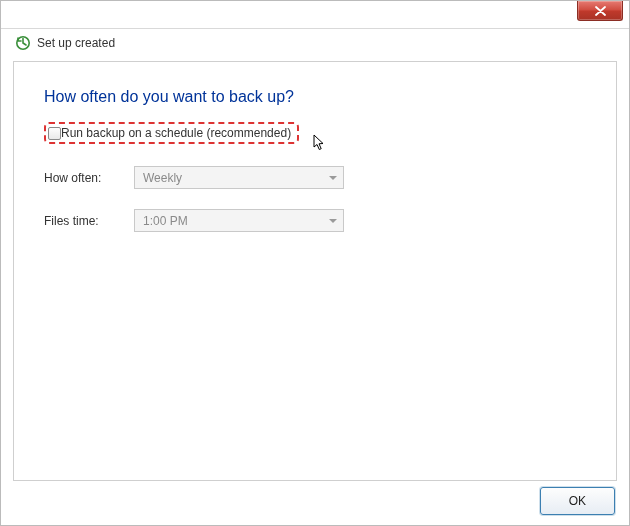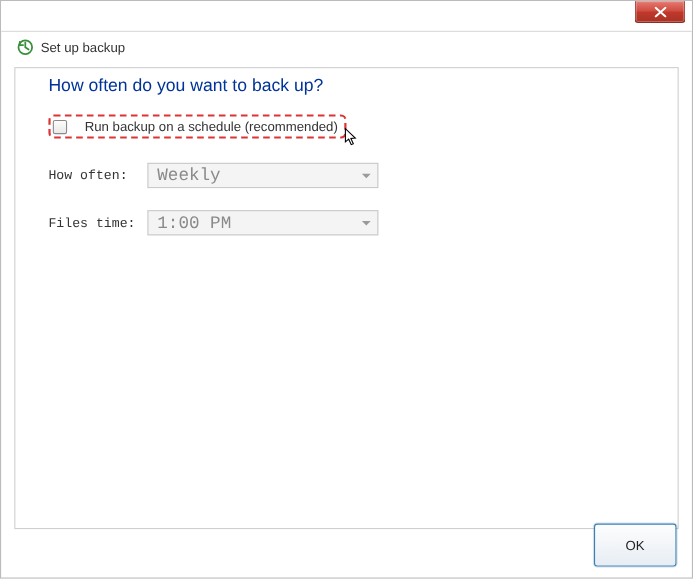--- a/index.html
+++ b/index.html
@@ -46,38 +46,38 @@
   .header-icon svg { display:block; }
   .header-title { color: #333; font-size: 12px; }
   .panel {
     position: absolute;
     top: 60px;
     left: 12px;
     right: 12px;
     bottom: 44px;
     border: 1px solid #cfcfcf;
     background: #fff;
-    padding: 8px 30px 20px 30px;
+    padding: 26px 30px 20px 30px;
   }
   .heading {
     color: #003399;
     font-size: 16px;
     margin-bottom: 16px;
   }
   .desc {
     color: #333;
     font-size: 12px;
     line-height: 1.45;
     margin-bottom: 26px;
     max-width: 520px;
   }
   .checkbox-row {
     display: inline-flex;
     align-items: center;
-    gap: 16px;
+    gap: 0;
     padding: 2px 6px 2px 2px;
     border: 2px dashed #d33;
     border-radius: 5px;
     position: relative;
     margin-bottom: 22px;
     text-align: center;
   }
   .checkbox {
     width: 13px;
     height: 13px;
@@ -89,55 +89,54 @@
   .cursor {
     position: absolute;
     left: 266px;
     top: 10px;
     pointer-events: none;
   }
   .form-row {
     display: flex;
     align-items: center;
     margin-bottom: 20px;
-    font-family: Liberation Mono, monospace;
   }
   .form-label {
     width: 90px;
     color: #333;
     font-size: 12px;
   }
   .dropdown {
     width: 210px;
     height: 23px;
     border: 1px solid #c9c9c9;
     background: #f4f4f4;
     display: flex;
     align-items: center;
     justify-content: space-between;
     padding: 0 6px 0 8px;
     color: #8a8a8a;
-    font-size: 16px;
+    font-size: 12px;
   }
   .dropdown .chev {
     width: 0; height: 0;
     border-left: 4px solid transparent;
     border-right: 4px solid transparent;
     border-top: 4px solid #9a9a9a;
   }
   .footer {
     position: absolute;
     bottom: 10px;
     right: 14px;
     display: flex;
     gap: 8px;
   }
   .btn {
     min-width: 72px;
-    height: 39px;
+    height: 28px;
     border: 1px solid #8a98aa;
     border-radius: 3px;
     background: linear-gradient(to bottom, #fdfdfd, #e7edf4);
     font-size: 12px;
     color: #222;
     display: flex;
     align-items: center;
     justify-content: center;
     padding: 0 28px;
   }
@@ -158,21 +157,21 @@
 </div>
 
 <div class="header">
   <span class="header-icon">
     <svg width="16" height="16" viewBox="0 0 16 16">
       <circle cx="8" cy="8" r="6.2" fill="none" stroke="#3a8f3a" stroke-width="1.6"></circle>
       <path d="M8 3.5 L8 8 L11 10" fill="none" stroke="#3a8f3a" stroke-width="1.6" stroke-linecap="round"></path>
       <path d="M3 3 L3 6 L6 6" fill="none" stroke="#3a8f3a" stroke-width="1.6" stroke-linecap="round" stroke-linejoin="round"></path>
     </svg>
   </span>
-  <span class="header-title">Set up backup</span>
+  <span class="header-title">Set up created</span>
 </div>
 
 <div class="panel">
   <div class="heading">How often do you want to back up?</div>
 
   <div class="checkbox-row">
     <span class="checkbox"></span>
     <span class="checkbox-label">Run backup on a schedule (recommended)</span>
     <span class="cursor">
       <svg width="16" height="18" viewBox="0 0 16 18">

